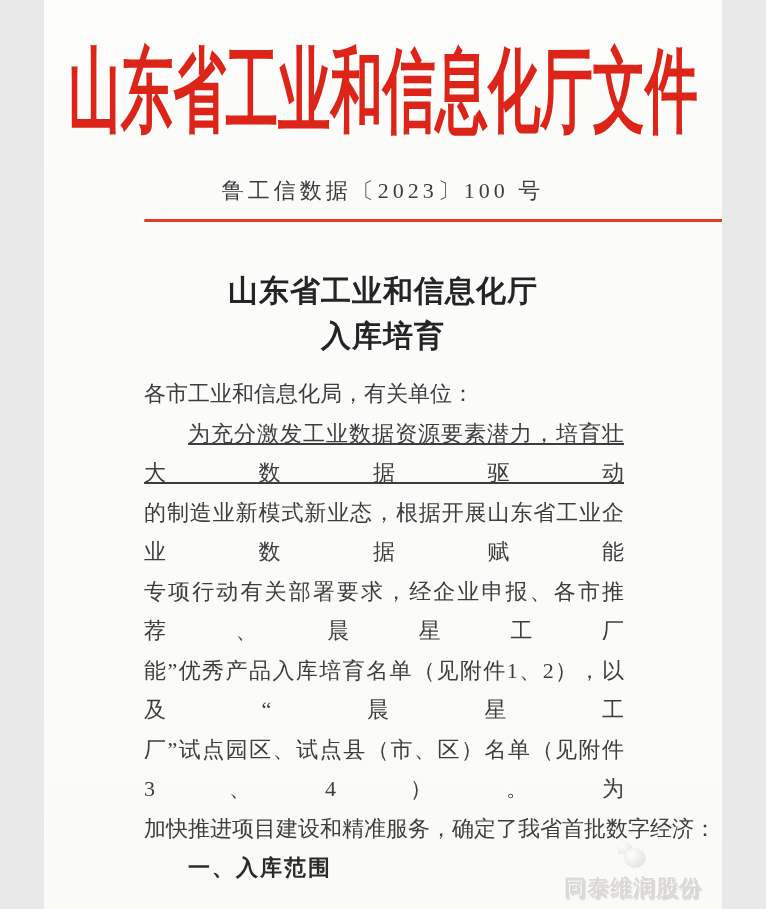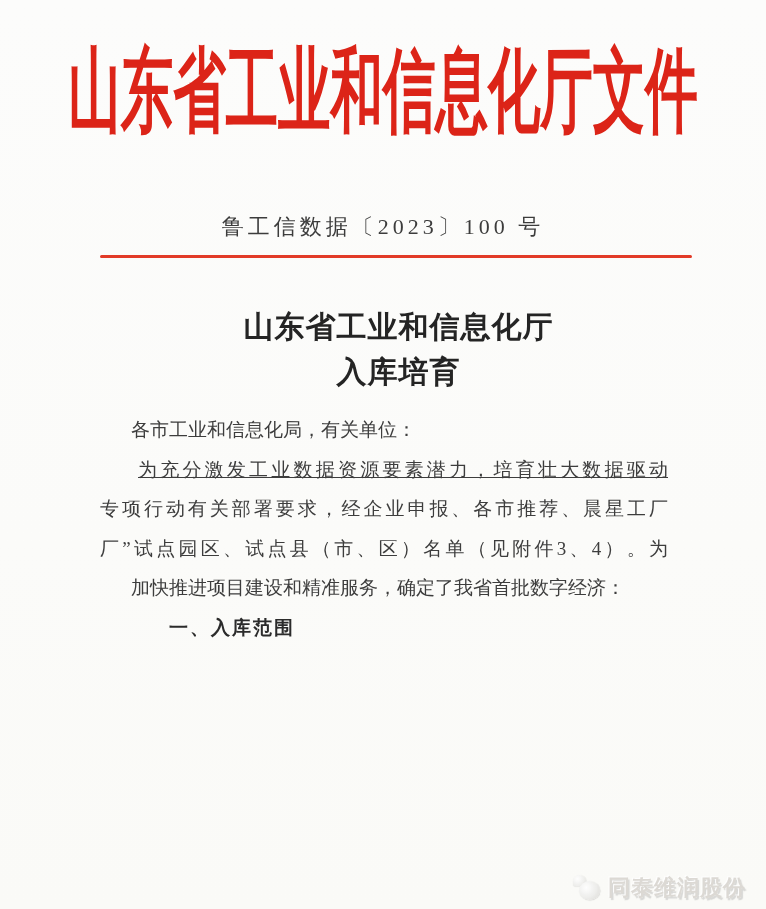--- a/index.html
+++ b/index.html
@@ -2,21 +2,21 @@
 <html style="--banner-red: #dc2418; --divider-red: #e23b27;"><head>
 <meta charset="utf-8">
 <style>
   html, body {
     margin: 0;
     padding: 0;
     background: #e9e9e9;
   }
   .page {
     position: relative;
-    width: 766px;
+    width: 678px;
     height: 909px;
     margin: 0 auto;
     background: linear-gradient(180deg, #fcfcfb 0%, #fbfbf9 60%, #fafaf7 100%);
     overflow: hidden;
     font-family: "Liberation Serif", "DejaVu Serif", serif;
   }
 
   
   .banner {
     margin-top: 40px;
@@ -32,21 +32,21 @@
     font-weight: bold;
     color: var(--banner-red, #dc2418);
     white-space: nowrap;
     transform: scaleX(0.57);
     transform-origin: 50% 50%;
     letter-spacing: 0;
   }
 
   
   .doc-number {
-    margin-top: 70px;
+    margin-top: 34px;
     text-align: center;
     font-size: 22px;
     color: #3c3c3c;
     letter-spacing: 4px;
   }
 
   
   .red-line {
     margin-top: 13px;
     margin-left: 100px;
@@ -63,25 +63,25 @@
     font-weight: bold;
     font-size: 30px;
     line-height: 45px;
     color: #242424;
     letter-spacing: 1px;
   }
 
   
   .body-text {
     margin: 16px 98px 0 100px;
-    font-size: 19px;
+    font-size: 22px;
     line-height: 39.5px;
     color: #3d3d3d;
   }
-  .line { white-space: nowrap; padding-left: 31px; }
+  .line { white-space: nowrap; }
   .indent { text-indent: 2em; text-decoration: underline; }
   .j {
     white-space: normal;
     text-align: justify;
     text-align-last: justify;
   }
   .section-heading {
     font-family: "Liberation Sans", "DejaVu Sans", sans-serif;
     font-weight: bold;
     color: #2b2b2b;
@@ -91,20 +91,21 @@
 
   
   .watermark {
     position: absolute;
     right: 20px;
     bottom: 6px;
     display: flex;
     align-items: center;
     gap: 5px;
     opacity: 0.9;
+    flex-direction: column;
   }
   .wm-logo {
     position: relative;
     width: 30px;
     height: 26px;
   }
   .wm-logo .big-circle {
     position: absolute;
     left: 6px;
     top: 6px;
@@ -148,21 +149,23 @@
   <div class="red-line"></div>
 
   <div class="doc-title">
     <div class="line">山东省工业和信息化厅</div>
     <div class="line">入库培育</div>
   </div>
 
   <div class="body-text">
     <div class="line">各市工业和信息化局，有关单位：</div>
     <div class="j indent">为充分激发工业数据资源要素潜力，培育壮大数据驱动</div>
+    <div class="j">的制造业新模式新业态，根据开展山东省工业企业数据赋能</div>
     <div class="j">专项行动有关部署要求，经企业申报、各市推荐、晨星工厂</div>
+    <div class="j">能”优秀产品入库培育名单（见附件1、2），以及“晨星工</div>
     <div class="j">厂”试点园区、试点县（市、区）名单（见附件3、4）。为</div>
     <div class="line">加快推进项目建设和精准服务，确定了我省首批数字经济：</div>
     <div class="line section-heading">一、入库范围</div>
   </div>
 
   <div class="watermark">
     <div class="wm-logo">
       <span class="small-bubble"></span>
       <span class="big-circle"></span>
     </div>

